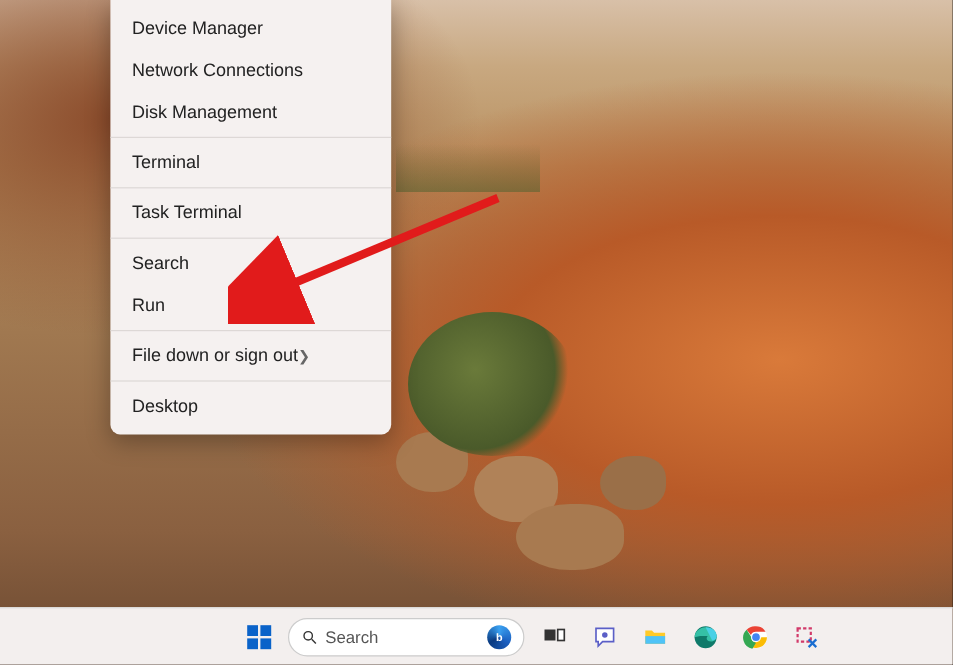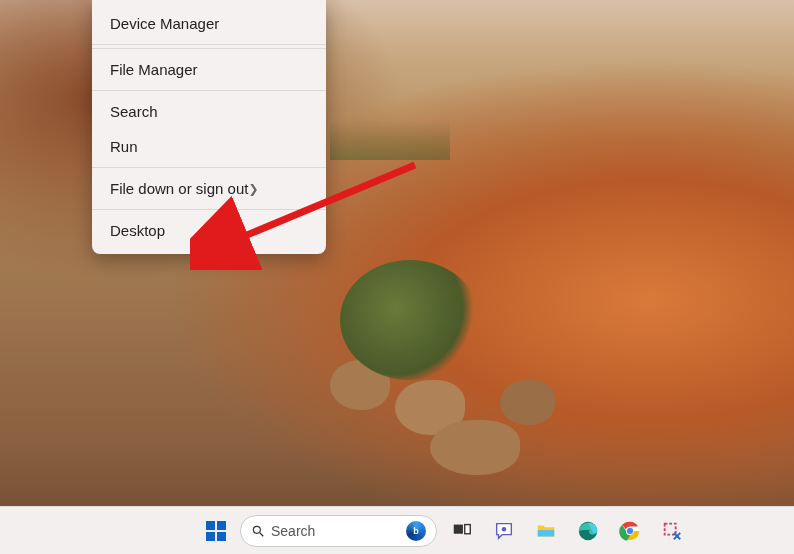--- a/index.html
+++ b/index.html
@@ -129,24 +129,33 @@
   <div class="rock rock3"></div>
   <div class="rock rock4"></div>
   <div class="bush1"></div>
   <div class="bush2"></div>
 </div>
 
 <div class="context-menu" id="context-menu">
     <div class="menu-item">
       <span>Device Manager</span>
     </div>
-    <div class="menu-sep"></div>
-    <div class="menu-sep"></div>
-    <div class="menu-item">
-      <span>File Manager</span>
+    <div class="menu-item">
+      <span>Network Connections</span>
+    </div>
+    <div class="menu-item">
+      <span>Disk Management</span>
+    </div>
+    <div class="menu-sep"></div>
+    <div class="menu-item">
+      <span>Terminal</span>
+    </div>
+    <div class="menu-sep"></div>
+    <div class="menu-item">
+      <span>Task Terminal</span>
     </div>
     <div class="menu-sep"></div>
     <div class="menu-item">
       <span>Search</span>
     </div>
     <div class="menu-item">
       <span>Run</span>
     </div>
     <div class="menu-sep"></div>
     <div class="menu-item">

